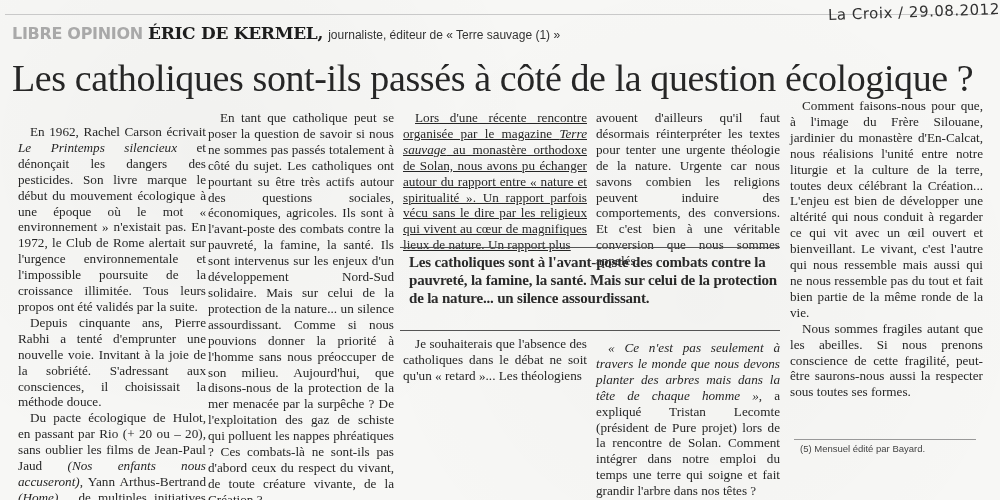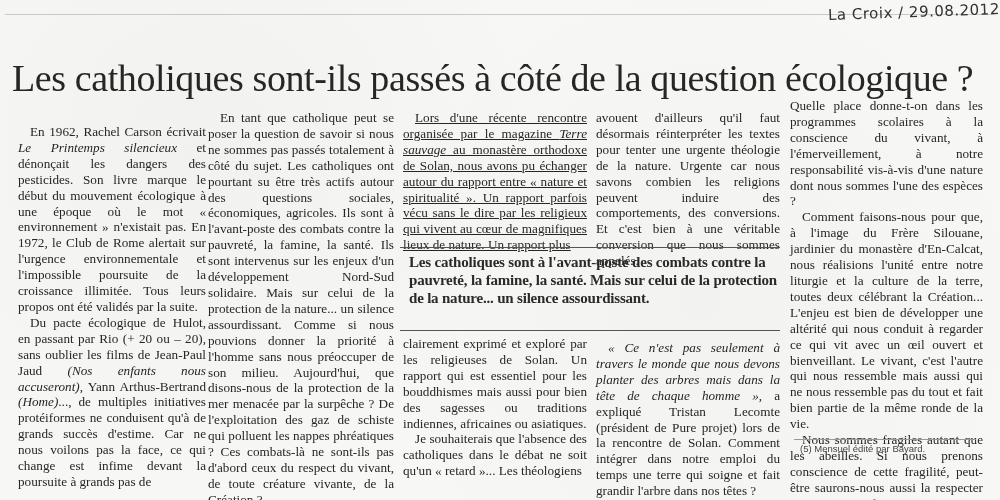--- a/index.html
+++ b/index.html
@@ -85,54 +85,58 @@
     font-family: "Liberation Sans", sans-serif; font-size: 9.5px; color: #444;
   }
 </style>
 </head>
 <body>
 
 <div class="page">
   <div class="top-rule"></div>
   <div class="source-stamp">La Croix / 29.08.2012</div>
 
+  <div class="kicker-row">
+    <span class="kicker">LIBRE OPINION</span>
+    <span class="author">ÉRIC DE KERMEL,</span>
+    <span class="author-role">journaliste, éditeur de « Terre sauvage (1) »</span>
+  </div>
 
   <div class="headline">Les catholiques sont-ils passés à côté de la question écologique ?</div>
 
   <div class="col col1">
     <p><span>En 1962, Rachel Carson écrivait </span><em>Le Printemps silencieux</em><span> et dénonçait les dangers des pesticides. Son livre marque le début du mouvement écologique à une époque où le mot « environnement » n'existait pas. En 1972, le Club de Rome alertait sur l'urgence environnementale et l'impossible poursuite de la croissance illimitée. Tous leurs propos ont été validés par la suite.</span></p>
+    <p>Depuis cinquante ans, Pierre Rabhi a tenté d'emprunter une nouvelle voie. Invitant à la joie de la sobriété. S'adressant aux consciences, il choisissait la méthode douce.</p>
     <p><span>Du pacte écologique de Hulot, en passant par Rio (+ 20 ou – 20), sans oublier les films de Jean-Paul Jaud </span><em>(Nos enfants nous accuseront)</em><span>, Yann Arthus-Bertrand </span><em>(Home)</em><span>..., de multiples initiatives protéiformes ne conduisent qu'à de grands succès d'estime. Car ne nous voilons pas la face, ce qui change est infime devant la poursuite à grands pas de</span></p>
   </div>
 
   <div class="col col2">
     <p>En tant que catholique peut se poser la question de savoir si nous ne sommes pas passés totalement à côté du sujet. Les catholiques ont pourtant su être très actifs autour des questions sociales, économiques, agricoles. Ils sont à l'avant-poste des combats contre la pauvreté, la famine, la santé. Ils sont intervenus sur les enjeux d'un développement Nord-Sud solidaire. Mais sur celui de la protection de la nature... un silence assourdissant. Comme si nous pouvions donner la priorité à l'homme sans nous préoccuper de son milieu. Aujourd'hui, que disons-nous de la protection de la mer menacée par la surpêche ? De l'exploitation des gaz de schiste qui polluent les nappes phréatiques ? Ces combats-là ne sont-ils pas d'abord ceux du respect du vivant, de toute créature vivante, de la Création ?</p>
   </div>
 
   <div class="col col3">
     <p><span>Lors d'une récente rencontre organisée par le magazine </span><em>Terre sauvage</em><span> au monastère orthodoxe de Solan, nous avons pu échanger autour du rapport entre « nature et spiritualité ». Un rapport parfois vécu sans le dire par les religieux qui vivent au cœur de magnifiques lieux de nature. Un rapport plus</span></p>
   </div>
 
   <div class="col col4">
     <p class="noindent">avouent d'ailleurs qu'il faut désormais réinterpréter les textes pour tenter une urgente théologie de la nature. Urgente car nous savons combien les religions peuvent induire des comportements, des conversions. Et c'est bien à une véritable conversion que nous sommes appelés.</p>
   </div>
 
   <div class="pull-rule-top"></div>
   <div class="pullquote">Les catholiques sont à l'avant-poste des combats contre la pauvreté, la famine, la santé. Mais sur celui de la protection de la nature... un silence assourdissant.</div>
   <div class="pull-rule-bottom"></div>
 
   <div class="col col3b">
-    <p class="noindent">clairement exprimé et exploré par les religieuses de Solan. Un rapport qui est essentiel pour les bouddhismes mais aussi pour bien des sagesses ou traditions indiennes, africaines ou asiatiques.</p>
     <p>Je souhaiterais que l'absence des catholiques dans le débat ne soit qu'un « retard »... Les théologiens</p>
   </div>
 
   <div class="col col4b">
     <p><em>« Ce n'est pas seulement à travers le monde que nous devons planter des arbres mais dans la tête de chaque homme »</em><span>, a expliqué Tristan Lecomte (président de Pure projet) lors de la rencontre de Solan. Comment intégrer dans notre emploi du temps une terre qui soigne et fait grandir l'arbre dans nos têtes ?</span></p>
   </div>
 
   <div class="col col5">
-    <p class="noindent">Quelle place donne-t-on dans les programmes scolaires à la conscience du vivant, à l'émerveillement, à notre responsabilité vis-à-vis d'une nature dont nous sommes l'une des espèces ?</p>
     <p>Comment faisons-nous pour que, à l'image du Frère Silouane, jardinier du monastère d'En-Calcat, nous réalisions l'unité entre notre liturgie et la culture de la terre, toutes deux célébrant la Création... L'enjeu est bien de développer une altérité qui nous conduit à regarder ce qui vit avec un œil ouvert et bienveillant. Le vivant, c'est l'autre qui nous ressemble mais aussi qui ne nous ressemble pas du tout et fait bien partie de la même ronde de la vie.</p>
     <p>Nous sommes fragiles autant que les abeilles. Si nous prenons conscience de cette fragilité, peut-être saurons-nous aussi la respecter sous toutes ses formes.</p>
   </div>
 
   <div class="foot-rule"></div>
   <div class="footnote">(5) Mensuel édité par Bayard.</div>
 </div>
 
 </body></html>

